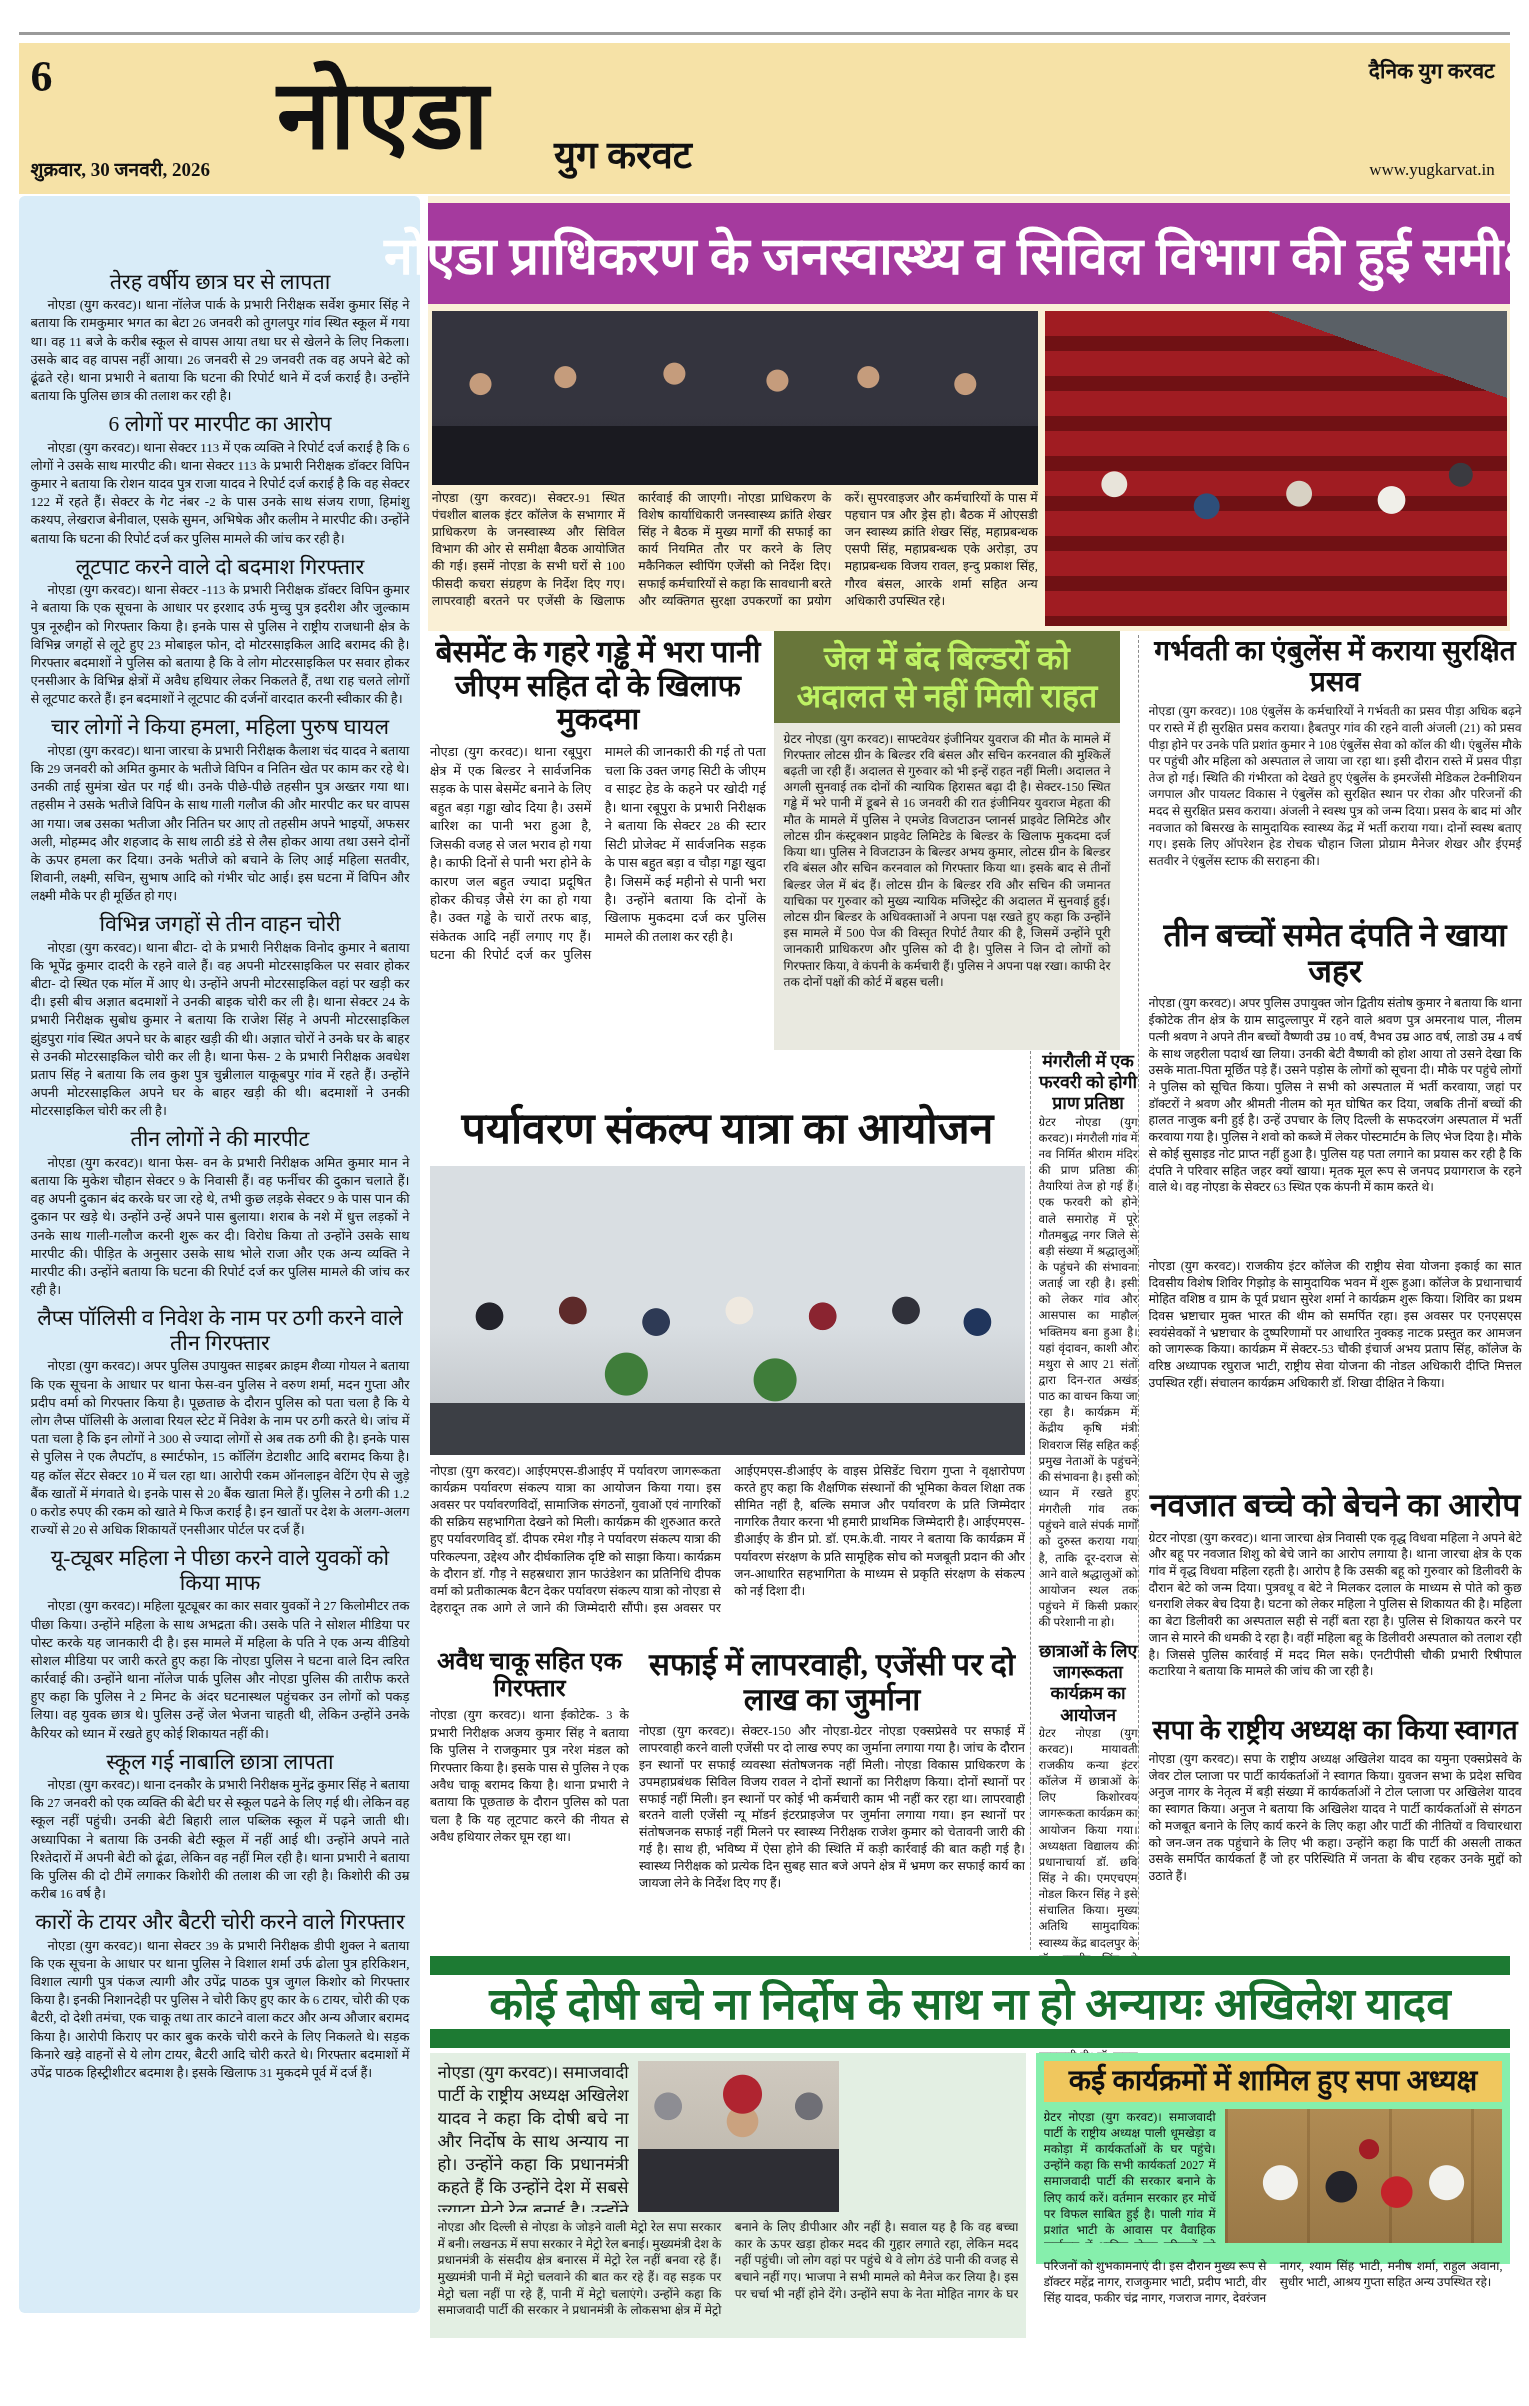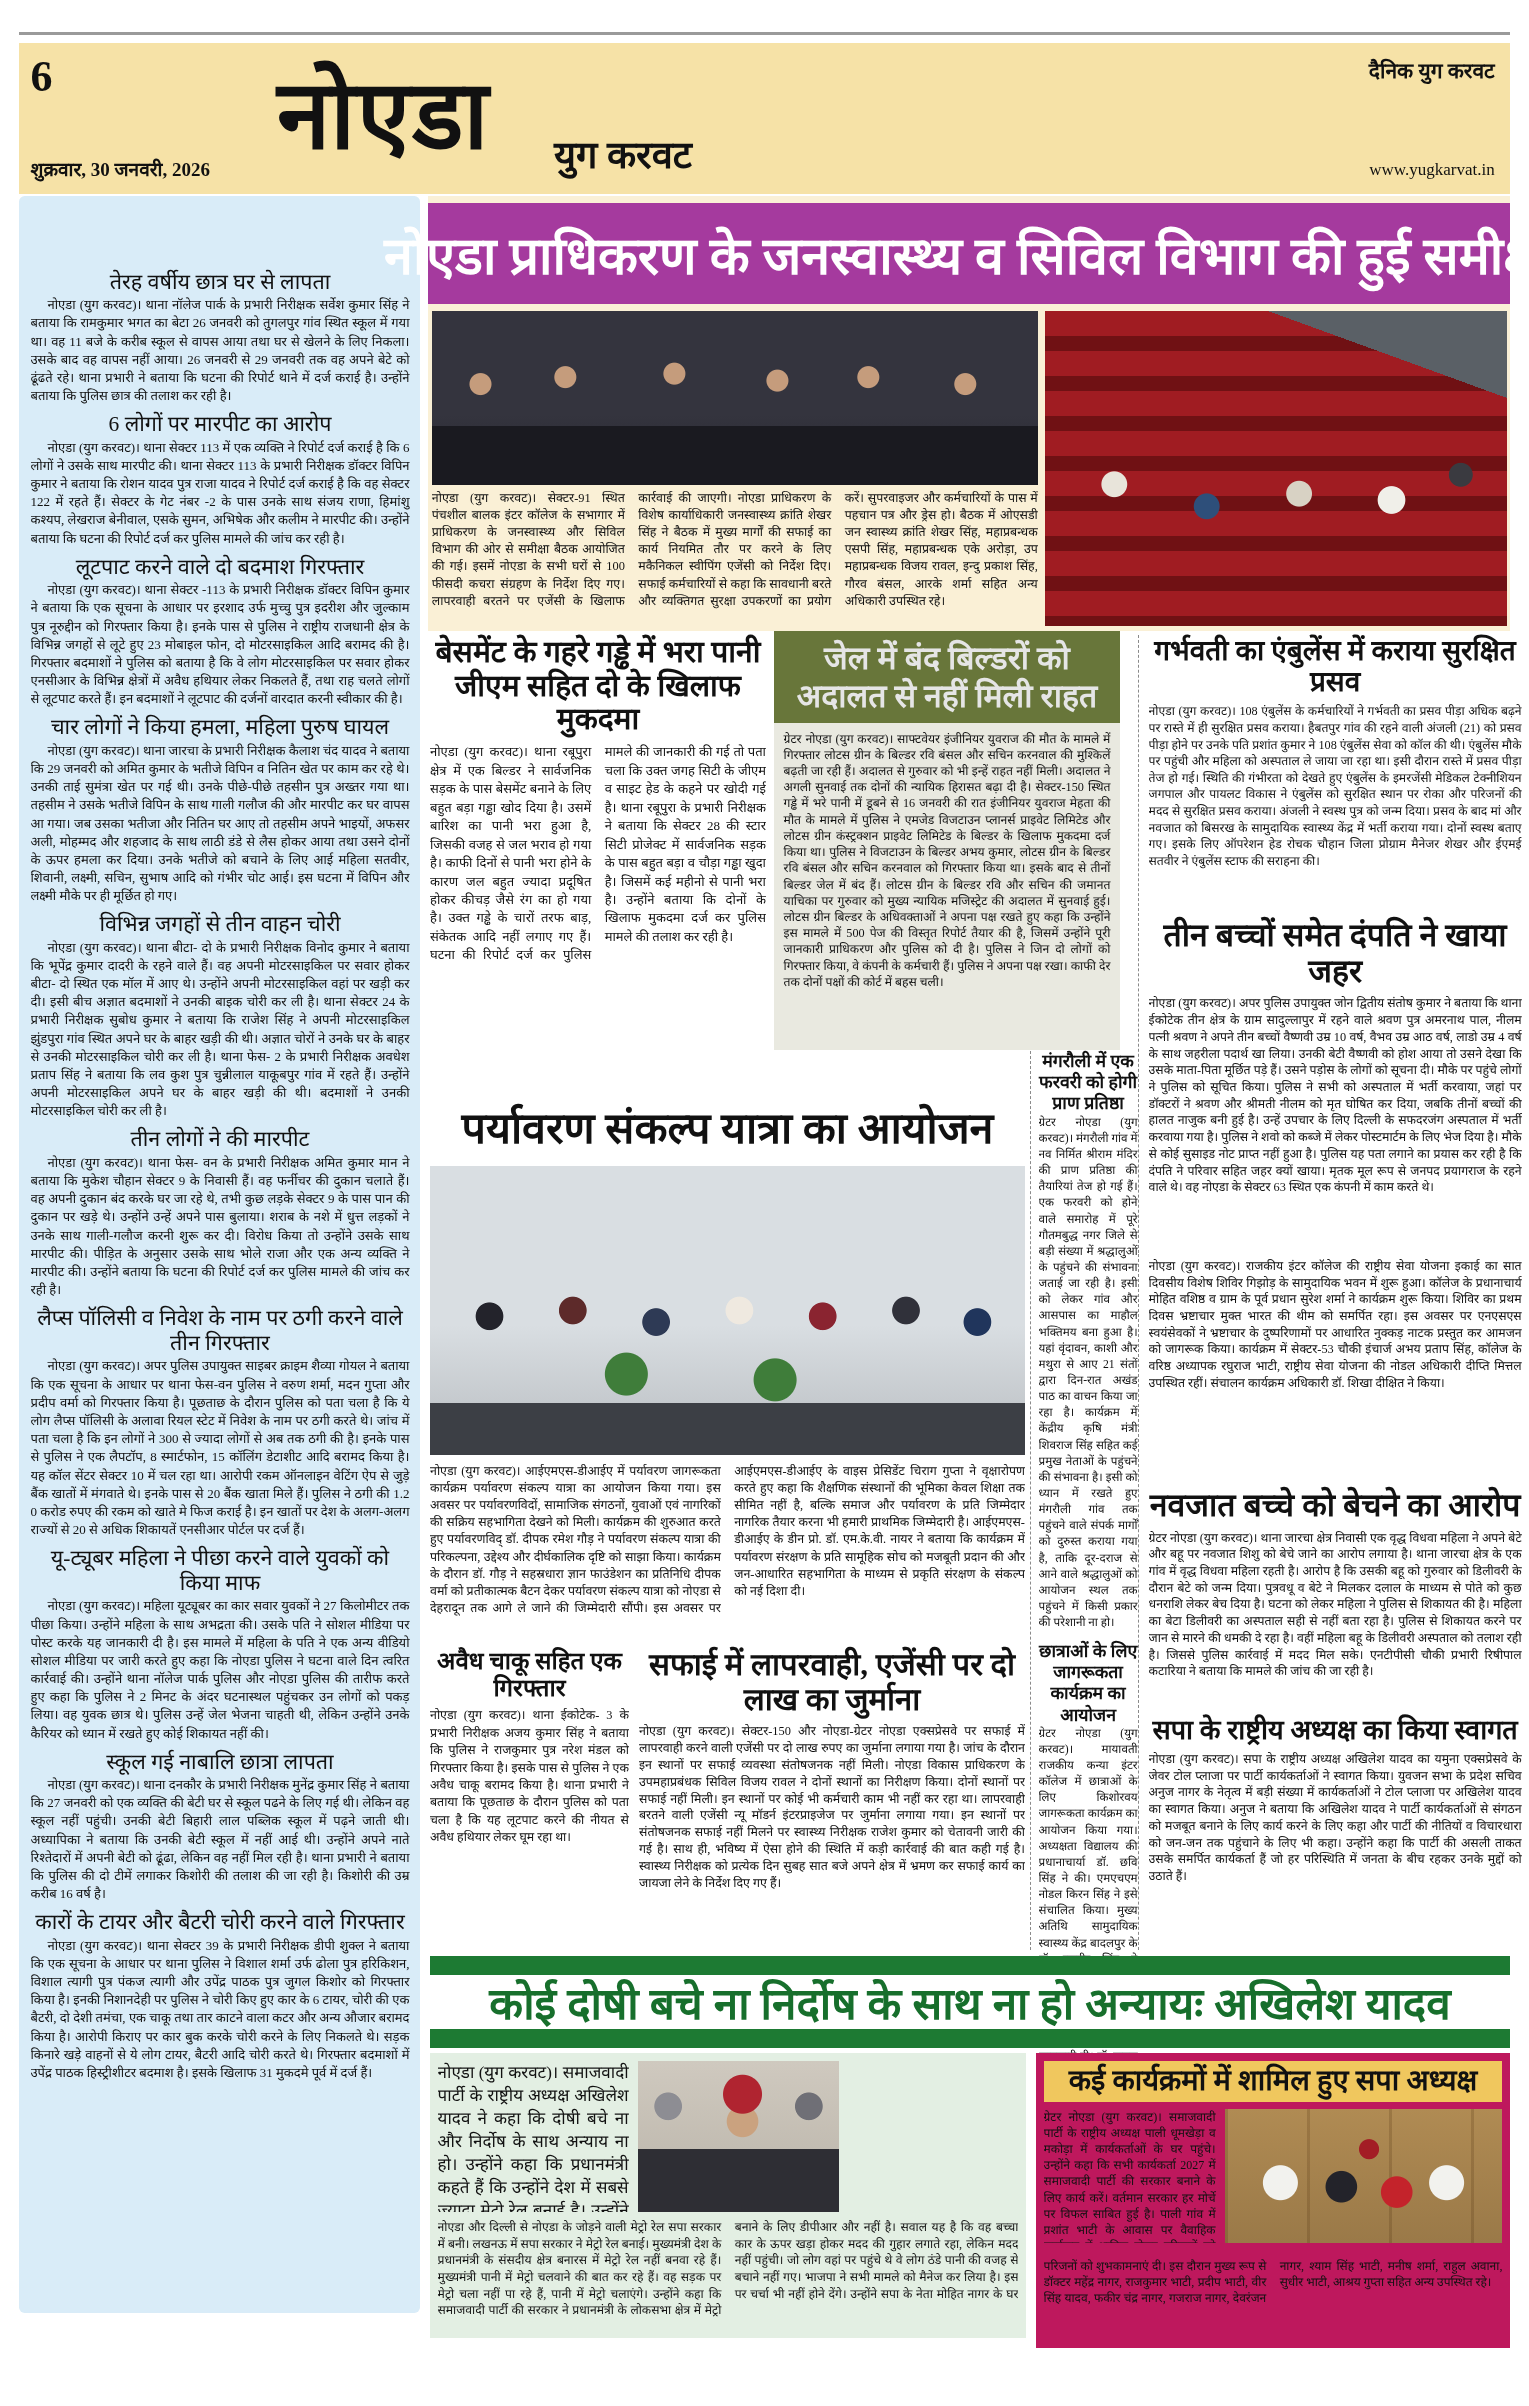--- a/index.html
+++ b/index.html
@@ -57,21 +57,21 @@
         radial-gradient(circle at 75% 60%, #f0efe9 0 13.4px, transparent 14.3px),
         radial-gradient(circle at 90% 52%, #3a3a40 0 11.5px, transparent 12.4px),
         linear-gradient(200deg,#5a6066 0 18%, transparent 18%),
         repeating-linear-gradient(180deg,#a01c22 0 25px,#701114 25px 40px);}
 
   
   #basement{left:430px;top:635px;width:336px;height:455px;}
   #basement .h{font-size:30px;text-align:center;}
   #basement .body{margin-top:7.6px;height:352px;font-size:13px;line-height:1.42;}
   #jail{left:774px;top:631px;width:346px;height:419px;background:#e9e9e0;}
-  #jail .hdr{background:#68763a;color:#e5e5e5;text-align:center;font-size:32px;font-weight:bold;
+  #jail .hdr{background:#68763a;color:#bef264;text-align:center;font-size:32px;font-weight:bold;
              padding:7.6px 3.8px;line-height:1.2;}
   #jail .body{padding:7.6px 9.6px;font-size:12.2px;line-height:1.33;height:306px;}
   .dashl{border-left:1px dashed #8a8a8a;}
   #ambulance{left:1138px;top:635px;width:373px;height:281px;padding-left:9.6px;}
   #ambulance .h{font-size:28px;text-align:center;}
   #ambulance .body{margin-top:5.7px;height:228px;font-size:12.2px;line-height:1.36;}
   #poison{left:1138px;top:918px;width:373px;height:335px;padding-left:9.6px;}
   #poison .h{font-size:32px;text-align:center;}
   #poison .body{margin-top:5.7px;height:277px;font-size:12.3px;line-height:1.36;}
   #gijhod{left:1138px;top:1254px;width:373px;height:208px;padding-left:9.6px;}
@@ -130,21 +130,21 @@
         radial-gradient(circle at 52% 22%, #b02430 0 19px, transparent 20px),
         radial-gradient(circle at 52% 40%, #caa27f 0 15.3px, transparent 16.3px),
         radial-gradient(circle at 15% 30%, #8d8d93 0 13.4px, transparent 14.3px),
         radial-gradient(circle at 85% 30%, #6f6f76 0 13.4px, transparent 14.3px),
         linear-gradient(0deg,#2e2e34 0 42%, transparent 42%),
         linear-gradient(180deg,#cfc9bf,#b9b3a8);}
   #akh-c3{flex:1;font-size:12.2px;line-height:1.36;text-align:justify;}
   #akh-bottom{margin-top:7.6px;height:103px;font-size:12.2px;line-height:1.36;}
 
   
-  #sapa-events{left:1036px;top:2053px;width:474px;height:295px;background:#be185d;padding:7.6px;box-sizing:border-box;}
+  #sapa-events{left:1036px;top:2053px;width:474px;height:211px;background:#86efac;padding:7.6px;box-sizing:border-box;}
   #se-hbar{background:#f0c75e;text-align:center;font-size:29px;font-weight:bold;padding:3.8px 1.9px;line-height:1.15;}
   #se-row{display:flex;gap:9.6px;margin-top:7.6px;height:134px;overflow:hidden;}
   #se-c1{width:172px;font-size:12px;line-height:1.34;text-align:justify;}
   #sapa-meeting-photo{flex:1;height:134px;
       background:
         radial-gradient(circle at 62% 62%, #c4232b 0 15.3px, transparent 16.3px),
         radial-gradient(circle at 20% 55%, #f2f2ee 0 17px, transparent 18px),
         radial-gradient(circle at 42% 58%, #23232a 0 15.3px, transparent 16.3px),
         radial-gradient(circle at 80% 55%, #f2f2ee 0 17px, transparent 18px),
         radial-gradient(circle at 52% 30%, #a31d25 0 9.6px, transparent 10.5px),

